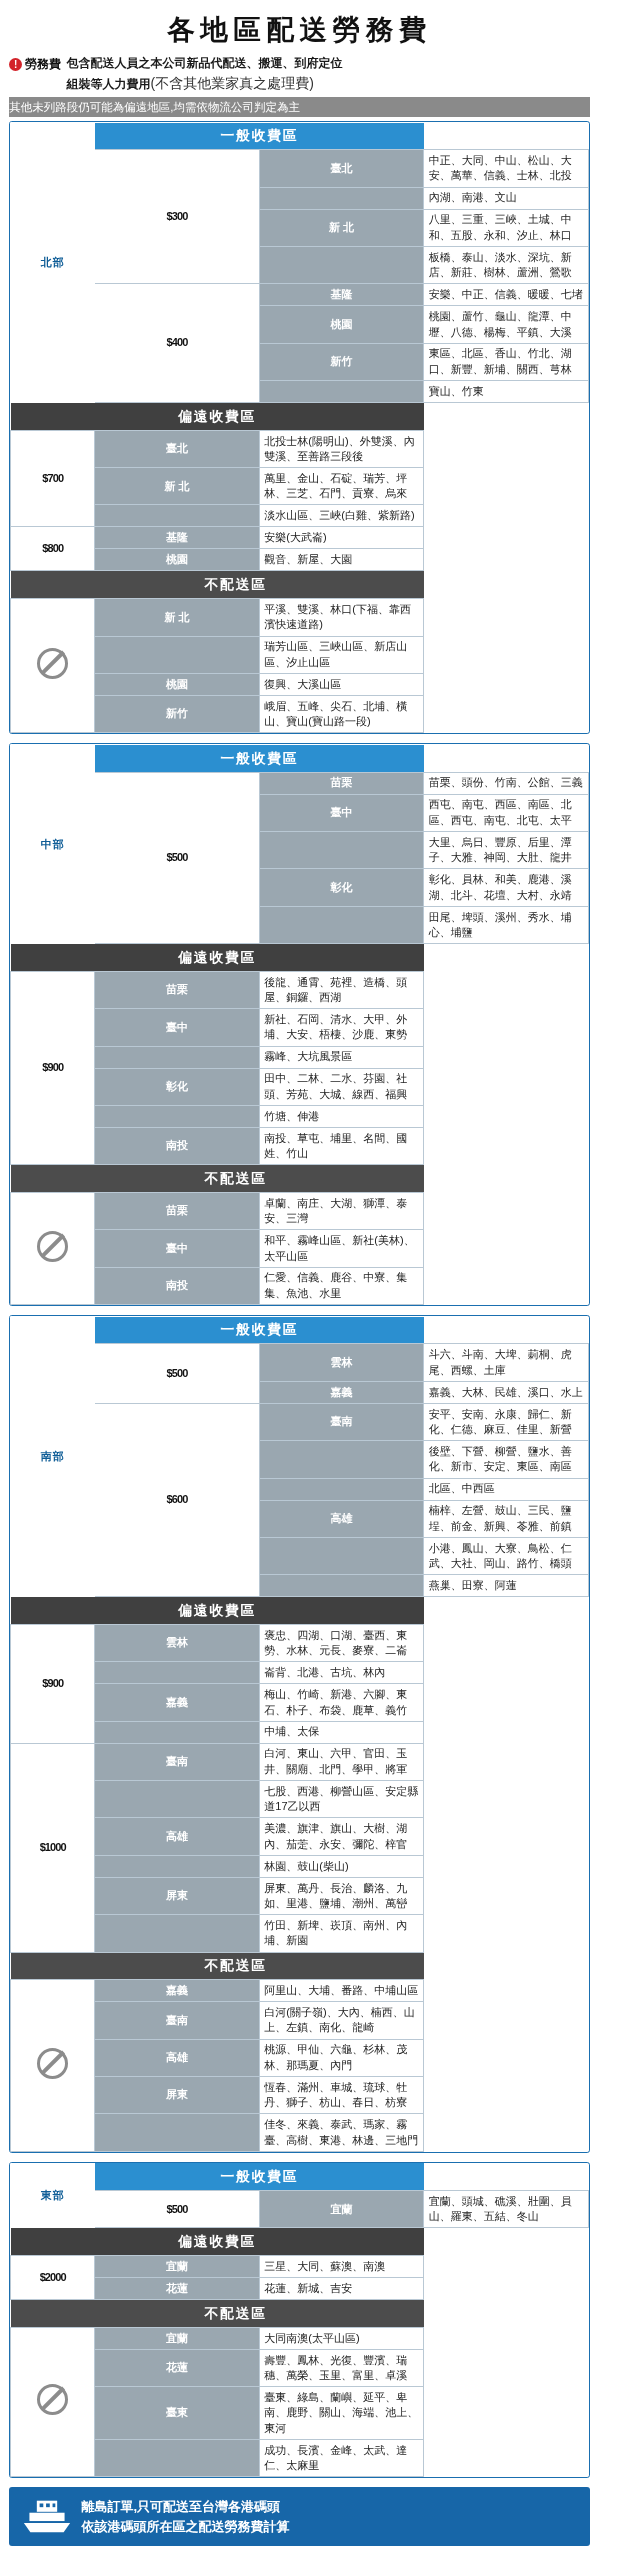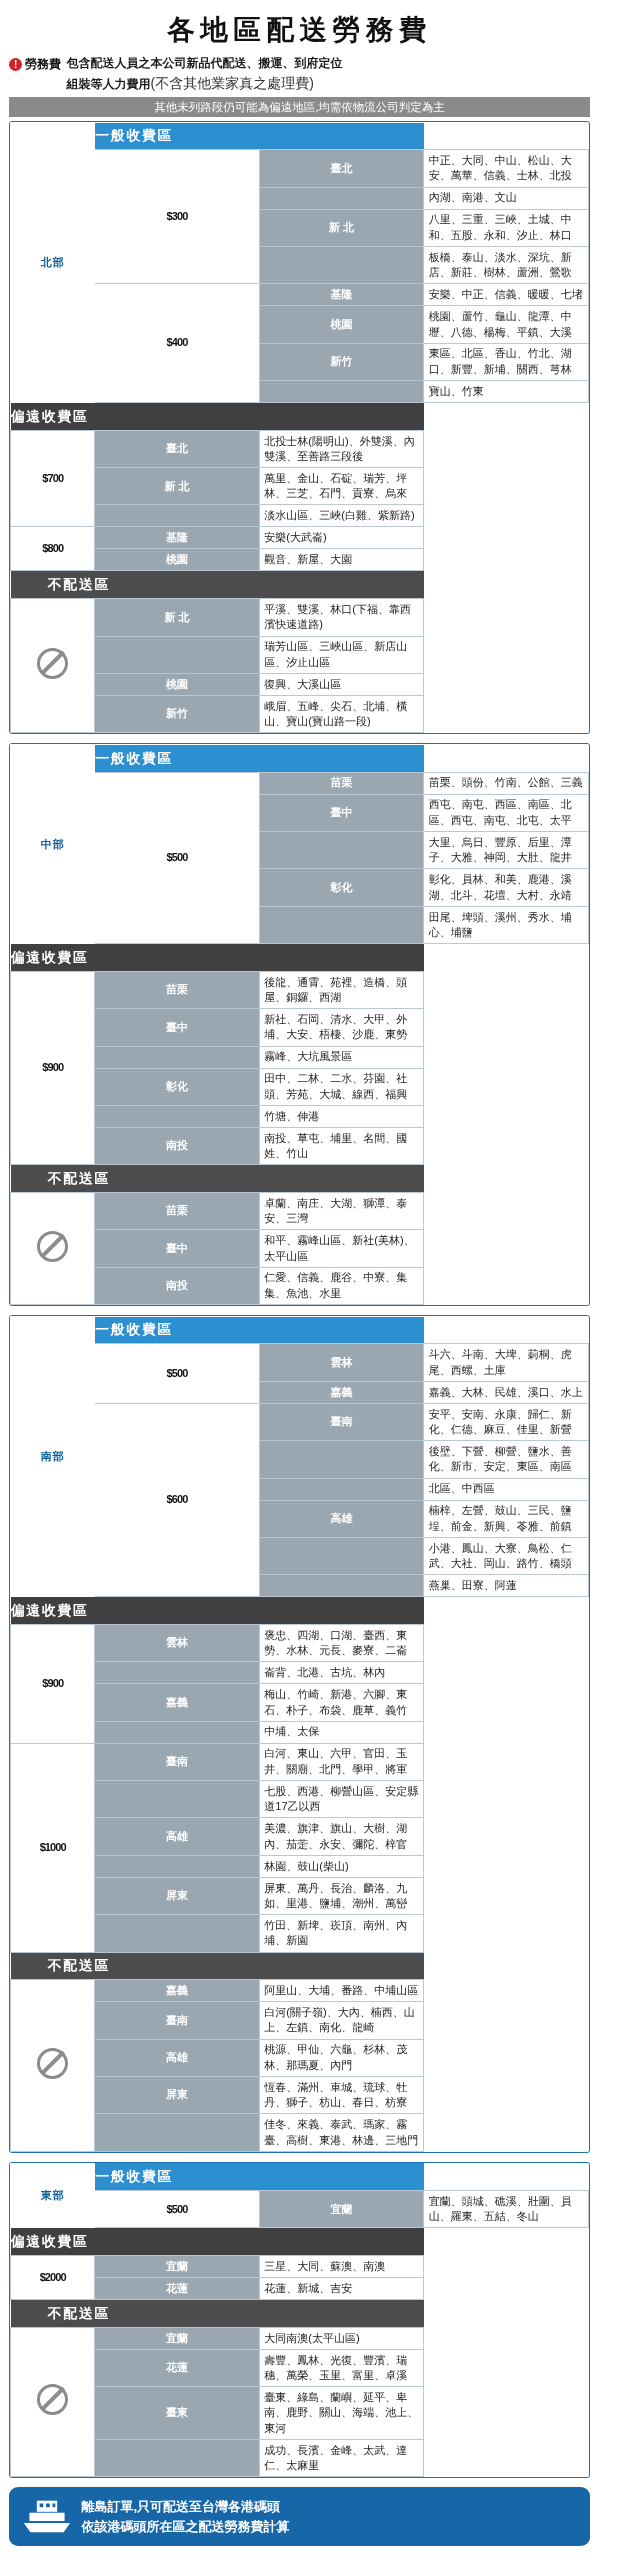--- a/index.html
+++ b/index.html
@@ -49,33 +49,34 @@
     text-align: center;
     font-weight: bold;
   }
   .fee-note-text { font-weight: bold; }
   .fee-note-sub { font-weight: normal; font-size: 14px; color: #333; }
 
   .grey-bar {
     background: #8a8a8a;
     color: #fff;
     font-size: 11.5px;
-    text-align: center;
+    text-align: left;
     padding: 2.8px 0;
     margin-bottom: 3.7px;
   }
 
   
   .region { margin-bottom: 9.2px; border: 1.8px solid #1a6fb0; border-radius: 2.8px; overflow: hidden; }
   .sect-title {
     flex: 1;
     background: #2b8fd0;
     color: #fff;
     font-size: 13.8px;
     font-weight: bold;
+    text-align: center;
     padding: 3.7px 0;
     letter-spacing: 1.8px;
   }
   .sect-title.orange { background: #404040; }
   .sect-title.dark { background: #4c4c4c; padding-left: 37px; }
 
   table.zone { width: 100%; border-collapse: collapse; table-layout: fixed; }
   table.zone td {
     border: 0.9px solid #b9c8d4;
     font-size: 11px;
@@ -133,21 +134,21 @@
 
   
   .footer {
     margin-top: 5.5px;
     background: #1766a8;
     color: #fff;
     display: flex;
     align-items: center;
     gap: 9.2px;
     padding: 9.2px 13px;
-    border-radius: 9px;
+    border-radius: 3px;
   }
   .footer-text { font-size: 13px; font-weight: bold; line-height: 1.55; }
   .ship-icon { flex: none; }
 </style>
 </head>
 <body>
 
 <div class="page">
 
   <div class="main-title">各地區配送勞務費</div>

